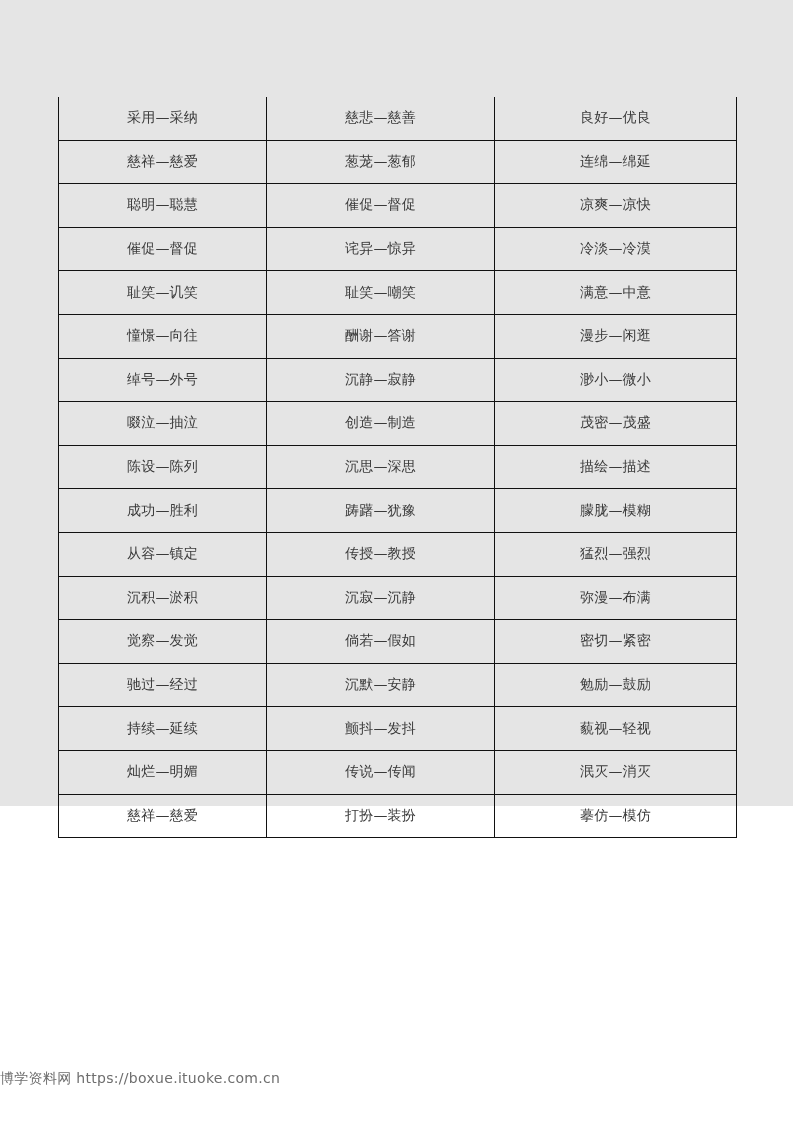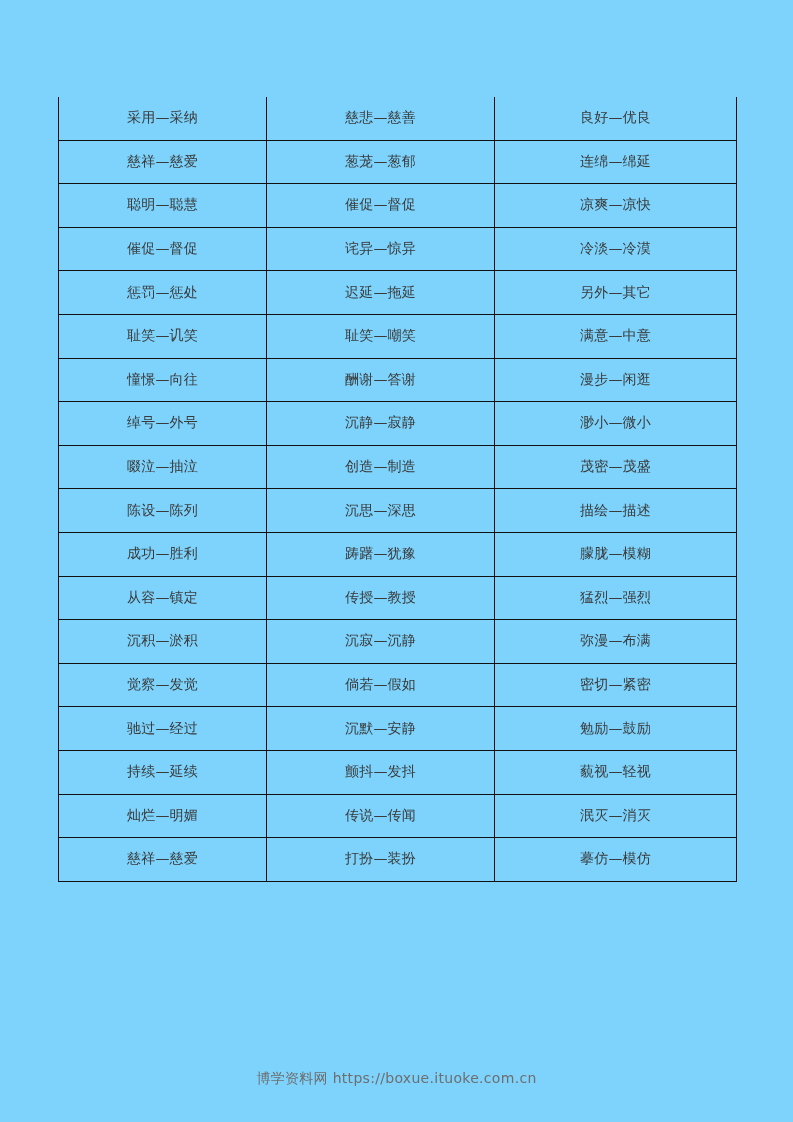--- a/index.html
+++ b/index.html
@@ -10,22 +10,22 @@
     body {
       width: 793px;
       height: 1122px;
       position: relative;
       overflow: hidden;
       font-family: "DejaVu Sans", "Liberation Sans", sans-serif;
     }
     .page {
       position: absolute;
       left: 0; top: 0;
-      width: 793px; height: 1122px;
-      background: #7dd3fc;
+      width: 793px; height: 806px;
+      background: #e5e5e5;
       text-decoration: underline;
     }
     .word-table {
       position: absolute;
       left: 58px;
       top: 97px;
       width: 678px;
       border-collapse: collapse;
       table-layout: fixed;
     }
@@ -48,21 +48,21 @@
     .col-2 { width: 228px; }
     .col-3 { width: 242px; }
     .word-table td span {
       display: inline-block;
     }
     .footer {
       position: absolute;
       left: 0;
       width: 793px;
       top: 1070px;
-      text-align: center;
+      text-align: left;
       font-size: 14px;
       color: #6e6e6e;
       letter-spacing: 0.3px;
     }
   </style>
 </head>
 <body>
 
 <div class="page">
   <table class="word-table">
@@ -84,25 +84,20 @@
         </tr>
         <tr>
           <td><span>聪明—聪慧</span></td>
           <td><span>催促—督促</span></td>
           <td><span>凉爽—凉快</span></td>
         </tr>
         <tr>
           <td><span>催促—督促</span></td>
           <td><span>诧异—惊异</span></td>
           <td><span>冷淡—冷漠</span></td>
-        </tr>
-        <tr>
-          <td><span>惩罚—惩处</span></td>
-          <td><span>迟延—拖延</span></td>
-          <td><span>另外—其它</span></td>
         </tr>
         <tr>
           <td><span>耻笑—讥笑</span></td>
           <td><span>耻笑—嘲笑</span></td>
           <td><span>满意—中意</span></td>
         </tr>
         <tr>
           <td><span>憧憬—向往</span></td>
           <td><span>酬谢—答谢</span></td>
           <td><span>漫步—闲逛</span></td>

